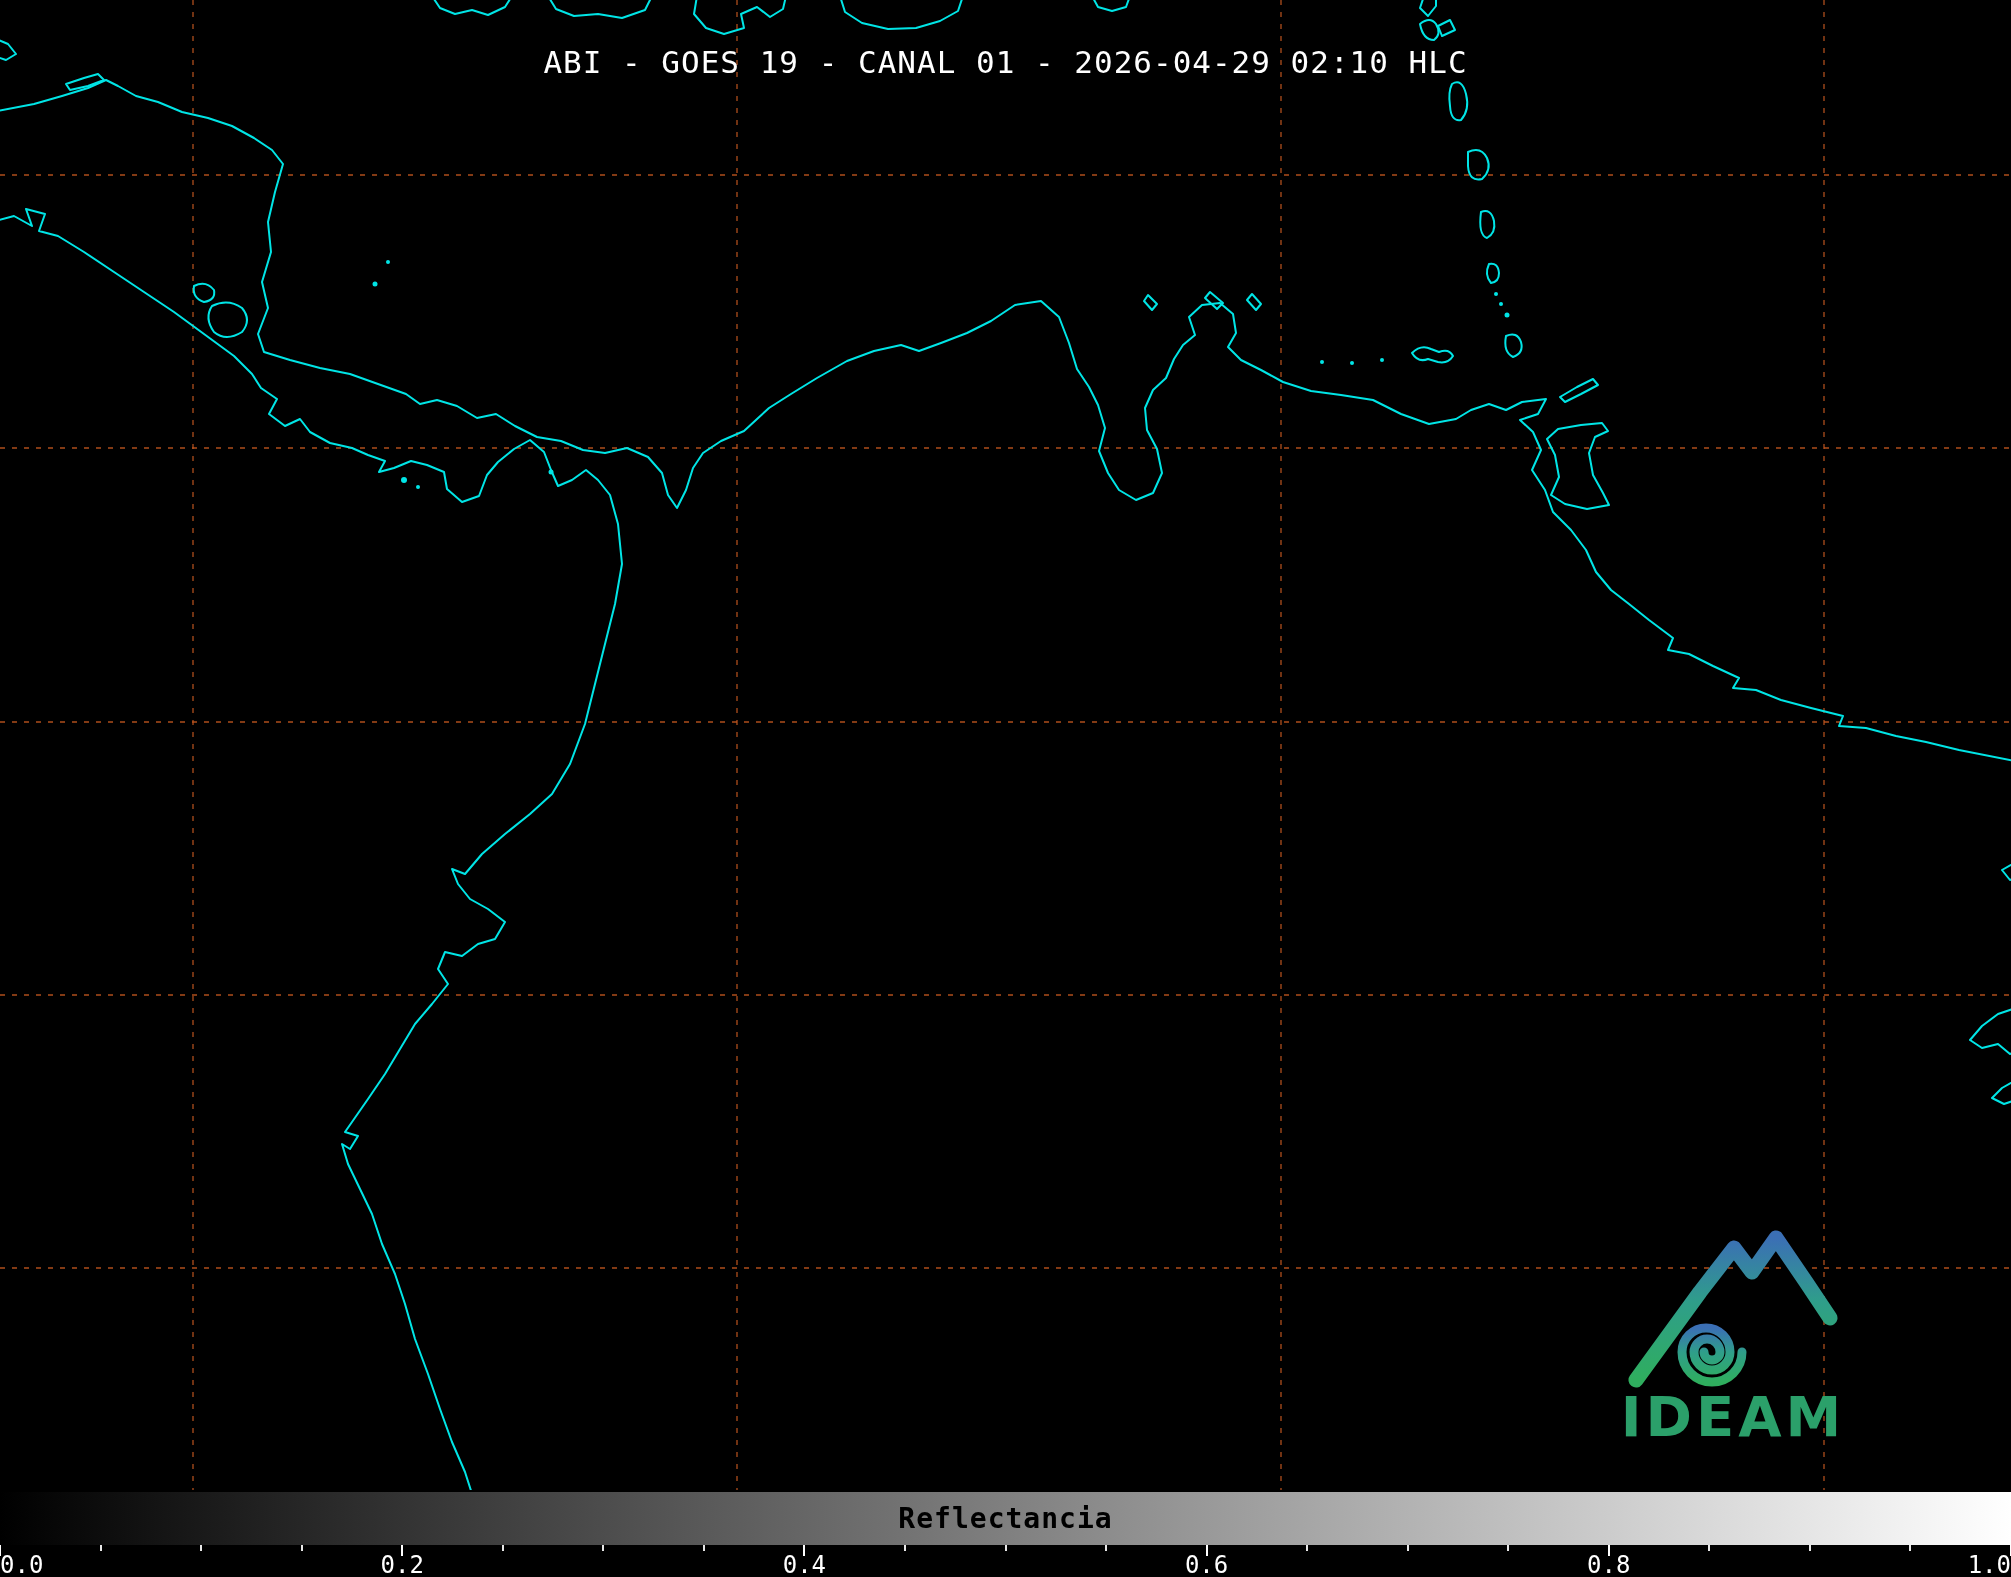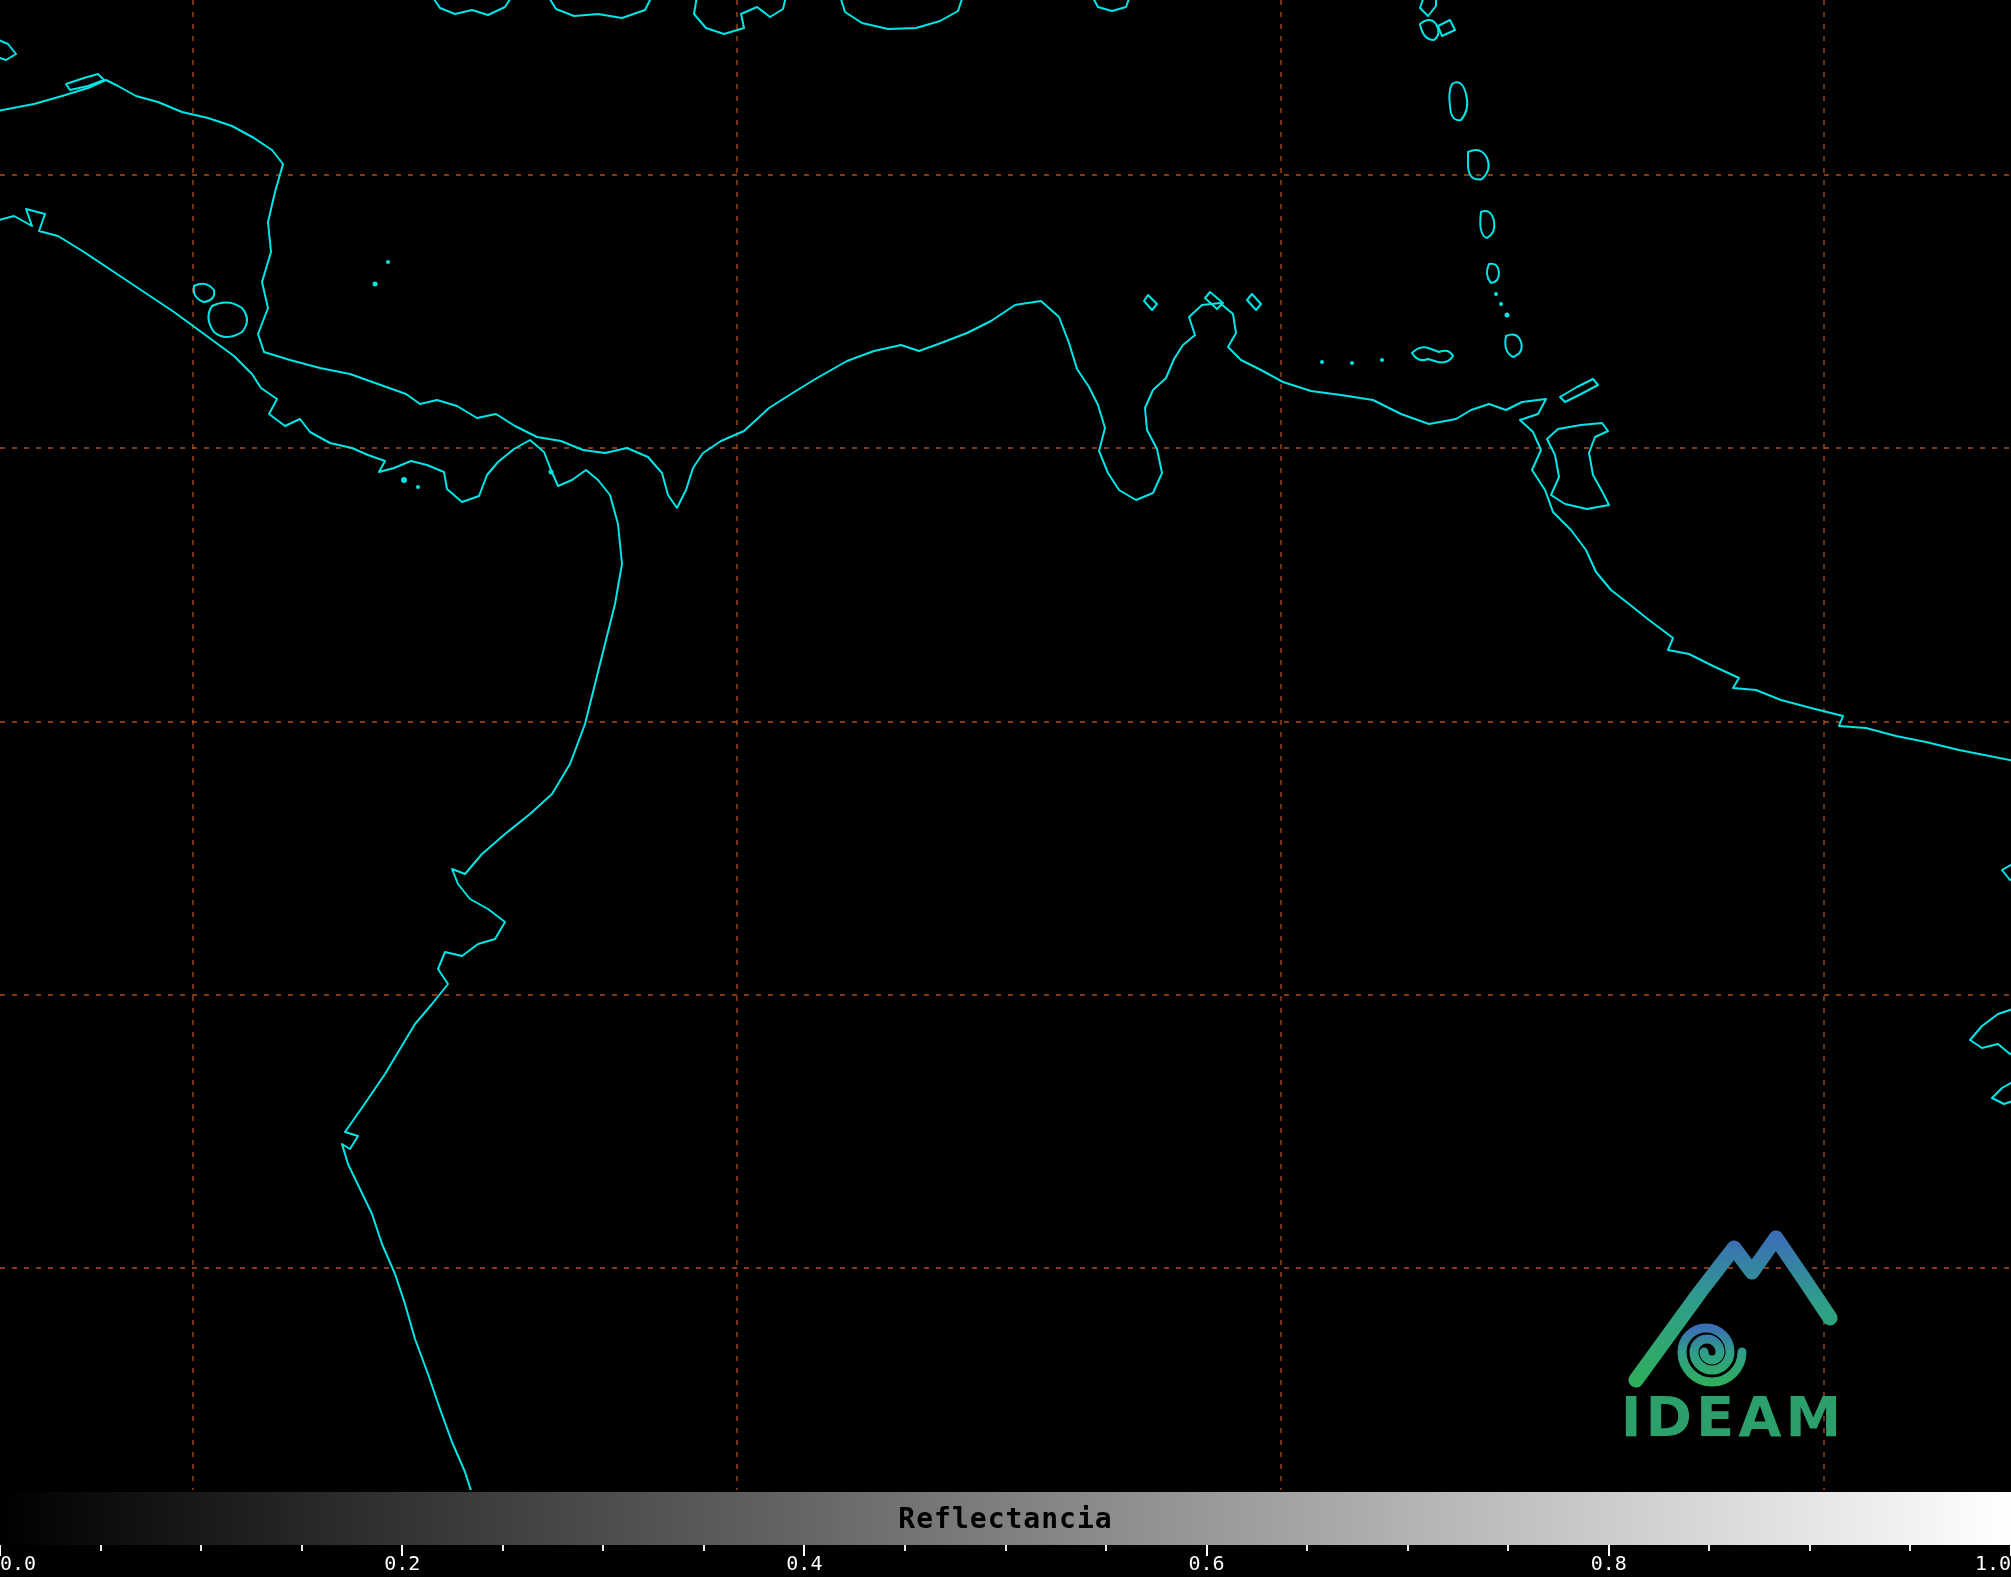--- a/index.html
+++ b/index.html
@@ -28,21 +28,21 @@
     background:linear-gradient(to right,#000,#fff);
   }
   .cbar-label{
     position:absolute;left:50%;top:50%;
     transform:translate(-50%,-52%);
     color:#000;font-weight:bold;font-size:28px;letter-spacing:1px;text-align:center;
   }
   .cbar-ticks{position:absolute;left:0;top:1545px;width:2011px;height:12px;}
   .cbar-tick{position:absolute;width:2px;height:6px;background:#e8e8e8;transform:translateX(-50%);}
   .cbar-tick.major{height:11px;background:#ffffff;}
-  .cbar-labels{position:absolute;left:0;top:1551px;width:2011px;height:26px;color:#fff;font-size:20px;}
+  .cbar-labels{position:absolute;left:0;top:1551px;width:2011px;height:26px;color:#fff;font-size:24px;}
   .cbar-tick-label{position:absolute;transform:translateX(-50%);white-space:nowrap;}
   .cbar-tick-label.first{transform:none;}
   .cbar-tick-label.last{transform:translateX(-100%);}
   .logo-text{
     font-family:"DejaVu Sans", sans-serif;
     font-weight:bold;
   }
 </style>
 </head>
 <body>
@@ -111,20 +111,21 @@
         <circle cx="1382" cy="360" r="2" class="dot"></circle>
       </g>
 
     <g>
       <path d="M 1636 1380 L 1700 1292 L 1734 1248 L 1752 1272 L 1776 1238 L 1806 1282 L 1830 1318" stroke="url(#lg-mtn)" stroke-width="15" fill="none" stroke-linecap="round" stroke-linejoin="round"></path>
       <path d="M 1742 1352 A 30 30 0 0 1 1682 1352 A 24 24 0 0 1 1730 1352 A 18 18 0 0 1 1694 1352 A 13 13 0 0 1 1720 1352 A 8 8 0 0 1 1704 1352" stroke="url(#lg-mtn)" stroke-width="9" fill="none" stroke-linecap="round"></path>
       <text class="logo-text" x="1733" y="1436" text-anchor="middle" font-size="56" letter-spacing="4" fill="#2ba06a">IDEAM</text>
     </g>
   </svg>
 
+  <div class="title">ABI - GOES 19 - CANAL 01 - 2026-04-29 02:10 HLC</div>
 
   <div class="cbar-gradient" id="cbar-gradient" style="background: linear-gradient(to right, rgb(0, 0, 0), rgb(255, 255, 255));">
     <span class="cbar-label">Reflectancia</span>
   </div>
   <div class="cbar-ticks" id="cbar-ticks">
       <div class="cbar-tick major" style="left: 0%;"></div>
       <div class="cbar-tick" style="left: 5%;"></div>
       <div class="cbar-tick" style="left: 10%;"></div>
       <div class="cbar-tick" style="left: 15%;"></div>
       <div class="cbar-tick major" style="left: 20%;"></div>

